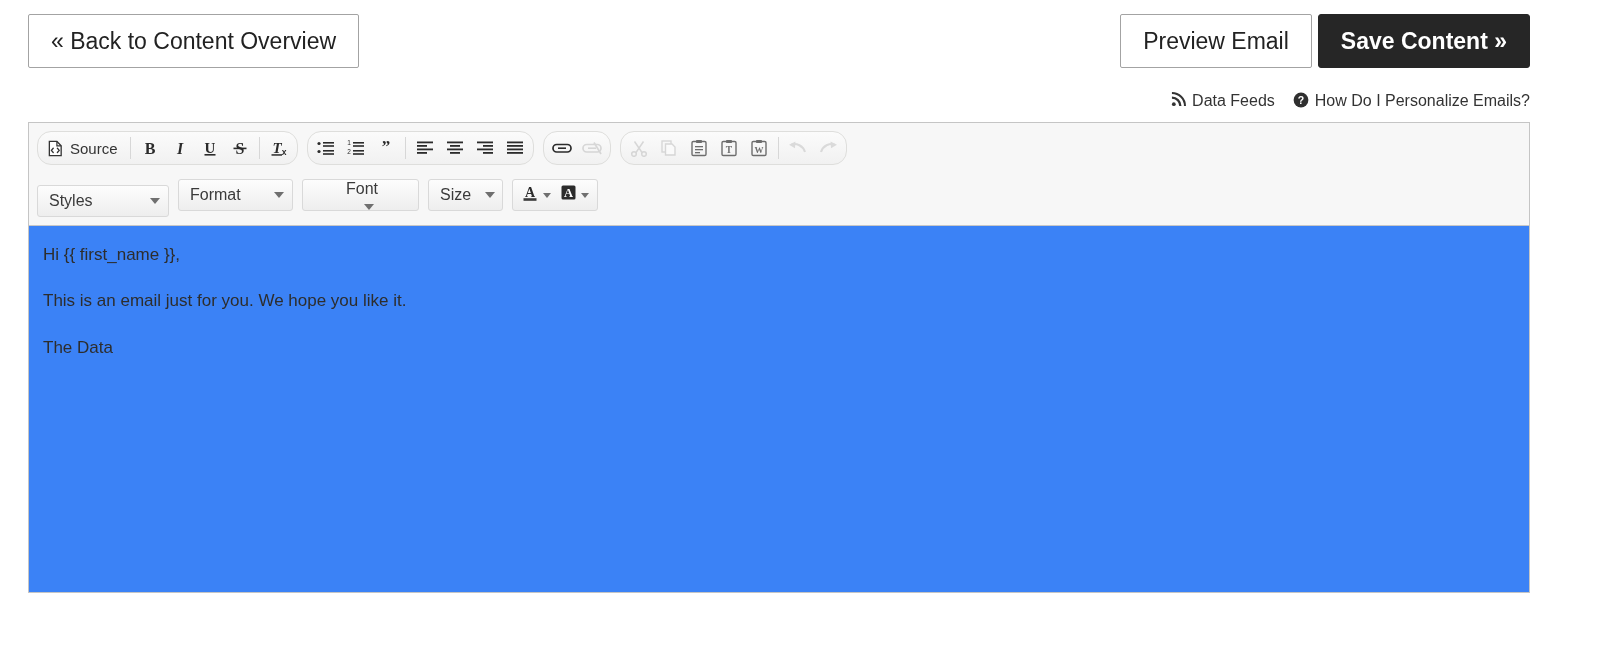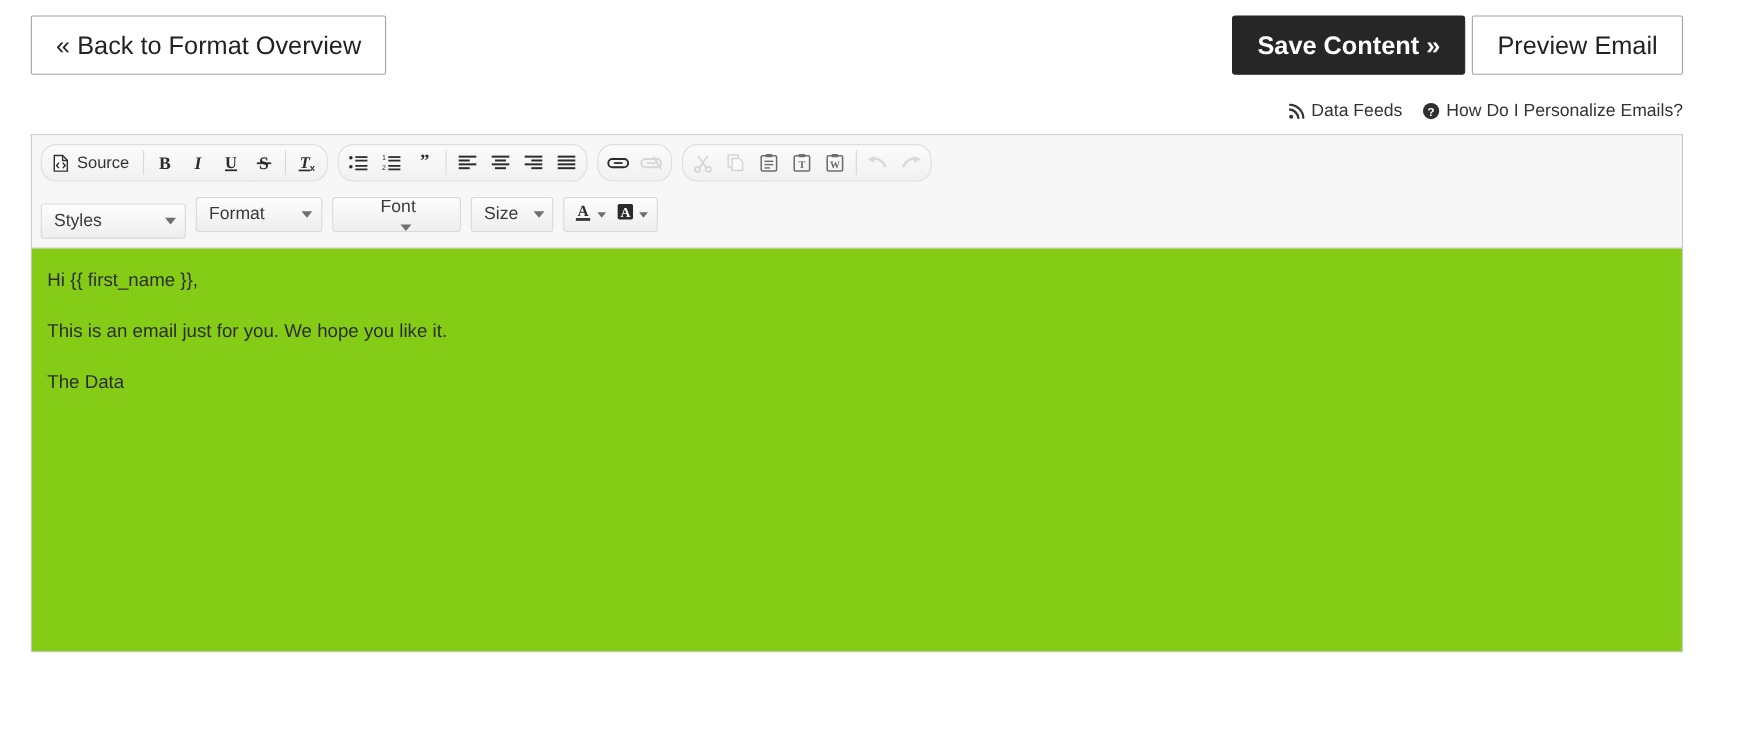--- a/index.html
+++ b/index.html
@@ -59,21 +59,21 @@
     right: 70px;
     top: 92px;
     display: flex;
     align-items: center;
     gap: 18px;
     font-size: 16px;
     color: #333333;
   }
   .helper-link {
     display: inline-flex;
-    align-items: center;
+    align-items: flex-start;
     gap: 6px;
     cursor: pointer;
     color: #333333;
     text-decoration: none;
   }
   .ico-inline { display: inline-flex; align-items: center; }
 
   
   .editor {
     position: absolute;
@@ -171,21 +171,21 @@
   }
   .color-btn .caret {
     width: 0; height: 0;
     border-left: 4px solid transparent;
     border-right: 4px solid transparent;
     border-top: 5px solid #6f6f6f;
   }
 
   
   .content-area {
-    background: #84cc16;
+    background: #3b82f6;
     height: 366px;
     padding: 18px 14px 10px 14px;
     overflow: hidden;
     cursor: text;
   }
   .content-area p {
     margin: 0 0 25px 0;
     font-size: 17px;
     line-height: 1.25;
     color: #2d2d2d;
@@ -205,25 +205,25 @@
     color: #2f2f2f;
     cursor: pointer;
     padding: 2px 4px;
   }
 </style>
 </head>
 <body>
 
 <div class="topbar">
   <div class="topbar-left">
-    <button class="btn btn-outline">« Back to Format Overview</button>
+    <button class="btn btn-outline">« Back to Content Overview</button>
   </div>
   <div class="topbar-right">
+    <button class="btn btn-outline">Preview Email</button>
     <button class="btn btn-dark">Save Content »</button>
-    <button class="btn btn-outline">Preview Email</button>
   </div>
 
   <div class="helper-row">
     <a class="helper-link" href="#">
       <span class="ico-inline">
         <svg width="15" height="15" viewBox="0 0 16 16">
           <circle cx="3" cy="13" r="2" fill="#333"></circle>
           <path d="M1 7.2a7.8 7.8 0 0 1 7.8 7.8h2.4A10.2 10.2 0 0 0 1 4.8z" fill="#333"></path>
           <path d="M1 2.2A12.8 12.8 0 0 1 13.8 15h2.2A15 15 0 0 0 1 0z" fill="#333"></path>
         </svg>

